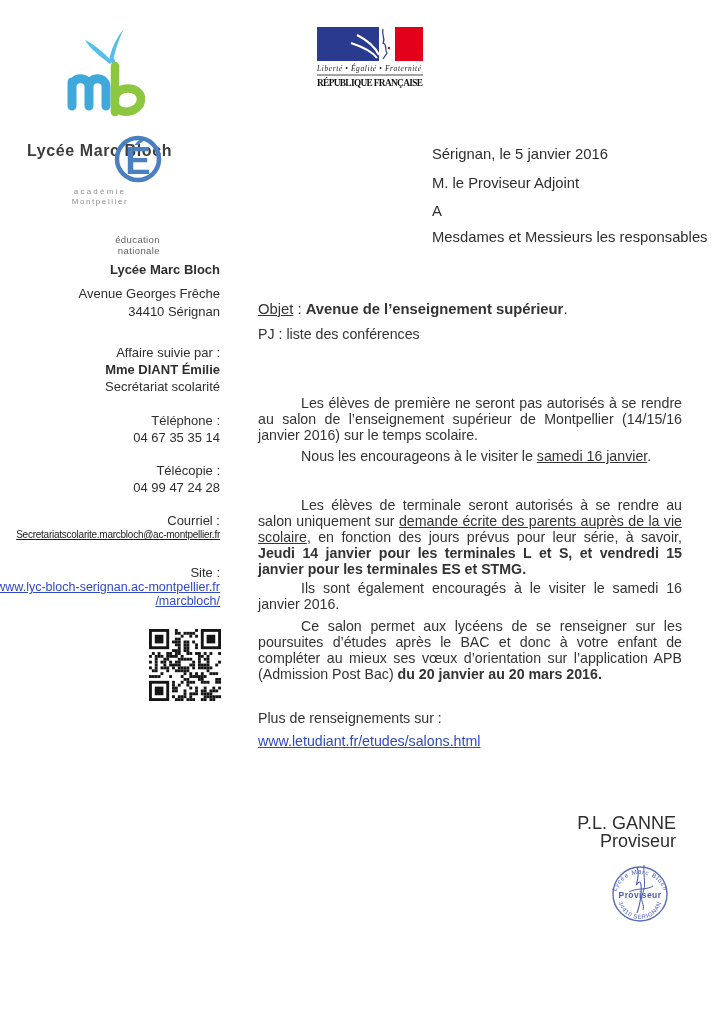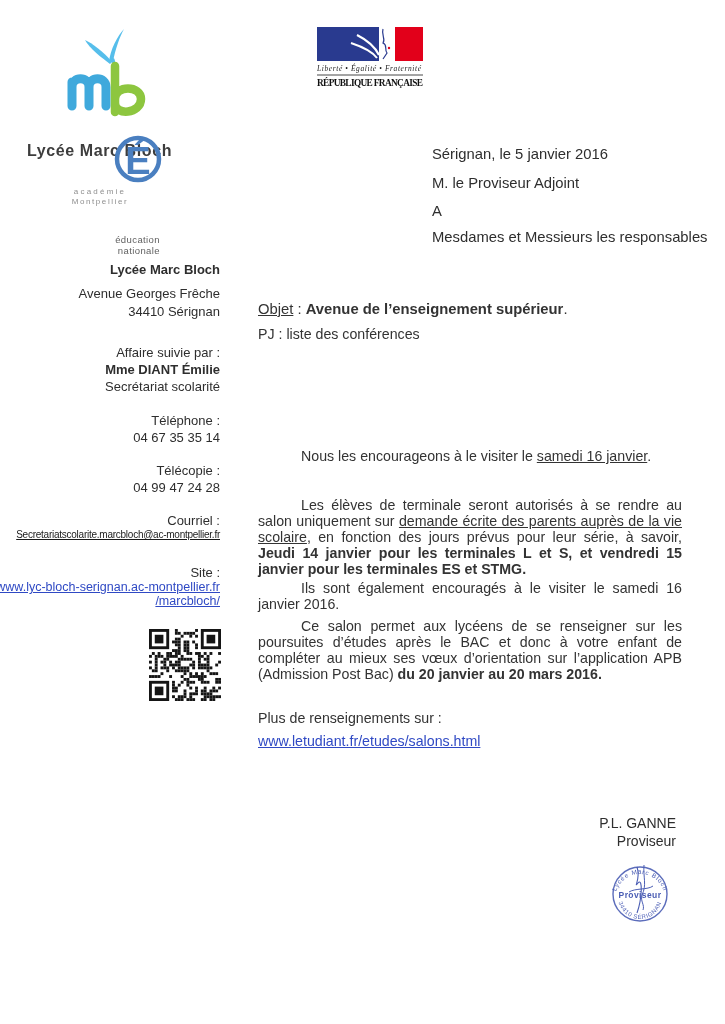--- a/index.html
+++ b/index.html
@@ -37,21 +37,21 @@
     position:absolute; left:258px; width:424px; font-size:14.2px; line-height:16px;
     color:#333; text-align:justify;
   }
   .indent { text-indent:43px; }
   .noj { text-align:left; }
   .subject { font-size:14.8px; }
   .letu-link { color:#2F49C4; text-decoration:underline; }
 
   .sig {
     position:absolute; left:556px; top:814px; width:120px; text-align:right;
-    font-size:14px; line-height:18px; color:#2e2e2e;
+    font-size:18px; line-height:18px; color:#2e2e2e;
   }
   svg text { font-family:"Liberation Sans", sans-serif; }
   svg .serif { font-family:"Liberation Serif", serif; }
 </style>
 </head>
 <body>
 
 <div class="page">
 
   <svg class="abs" style="left:60px; top:22px;" width="115" height="100" viewBox="0 0 115 100">
@@ -324,20 +324,21 @@
         <rect x="57.599999999999994" y="5.76" width="8.64" height="8.64"></rect>
         <rect x="0" y="51.839999999999996" width="20.16" height="20.16"></rect>
         <rect fill="#fff" x="2.88" y="54.72" width="14.399999999999999" height="14.399999999999999"></rect>
         <rect x="5.76" y="57.599999999999994" width="8.64" height="8.64"></rect>
       </g>
     </svg>
 
   <div class="body-block subject noj" style="top:301px;"><span style="text-decoration: underline;">Objet</span><span> : </span><span style="font-weight: bold;">Avenue de l’enseignement supérieur</span><span>.</span></div>
   <div class="body-block noj" style="top:326px;">PJ : liste des conférences</div>
 
+  <div class="body-block indent" style="top:395px;"><span>Les élèves de première ne seront pas autorisés à se rendre au salon de l’enseignement supérieur de Montpellier (14/15/16 janvier 2016) sur le temps scolaire.</span></div>
   <div class="body-block indent noj" style="top:448px;"><span>Nous les encourageons à le visiter le </span><span style="text-decoration: underline;">samedi 16 janvier</span><span>.</span></div>
   <div class="body-block indent" style="top:497px;"><span>Les élèves de terminale seront autorisés à se rendre au salon uniquement sur </span><span style="text-decoration: underline;">demande écrite des parents auprès de la vie scolaire</span><span>, en fonction des jours prévus pour leur série, à savoir, </span><span style="font-weight: bold;">Jeudi 14 janvier pour les terminales L et S, et vendredi 15 janvier pour les terminales ES et STMG.</span></div>
   <div class="body-block indent" style="top:580px;"><span>Ils sont également encouragés à le visiter le samedi 16 janvier 2016.</span></div>
   <div class="body-block indent" style="top:618px;"><span>Ce salon permet aux lycéens de se renseigner sur les poursuites d’études après le BAC et donc à votre enfant de compléter au mieux ses vœux d’orientation sur l’application APB (Admission Post Bac) </span><span style="font-weight: bold;">du 20 janvier au 20 mars 2016.</span></div>
 
   <div class="body-block noj letu-link" style="top:733px;">www.letudiant.fr/etudes/salons.html</div>
   <div class="body-block noj" style="top:710px;">Plus de renseignements sur :</div>
 
   <div class="sig">
     <div>P.L. GANNE</div>

